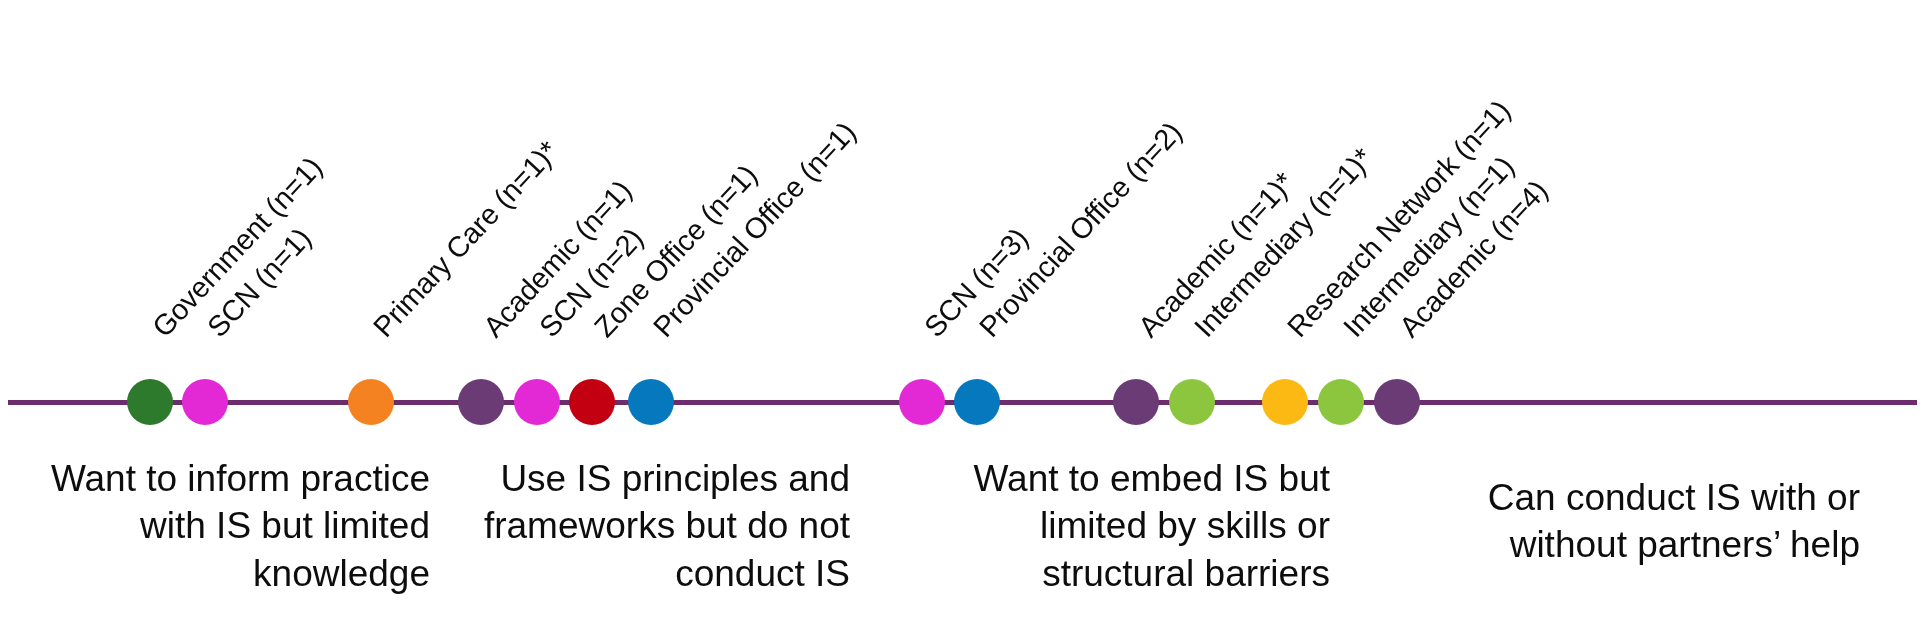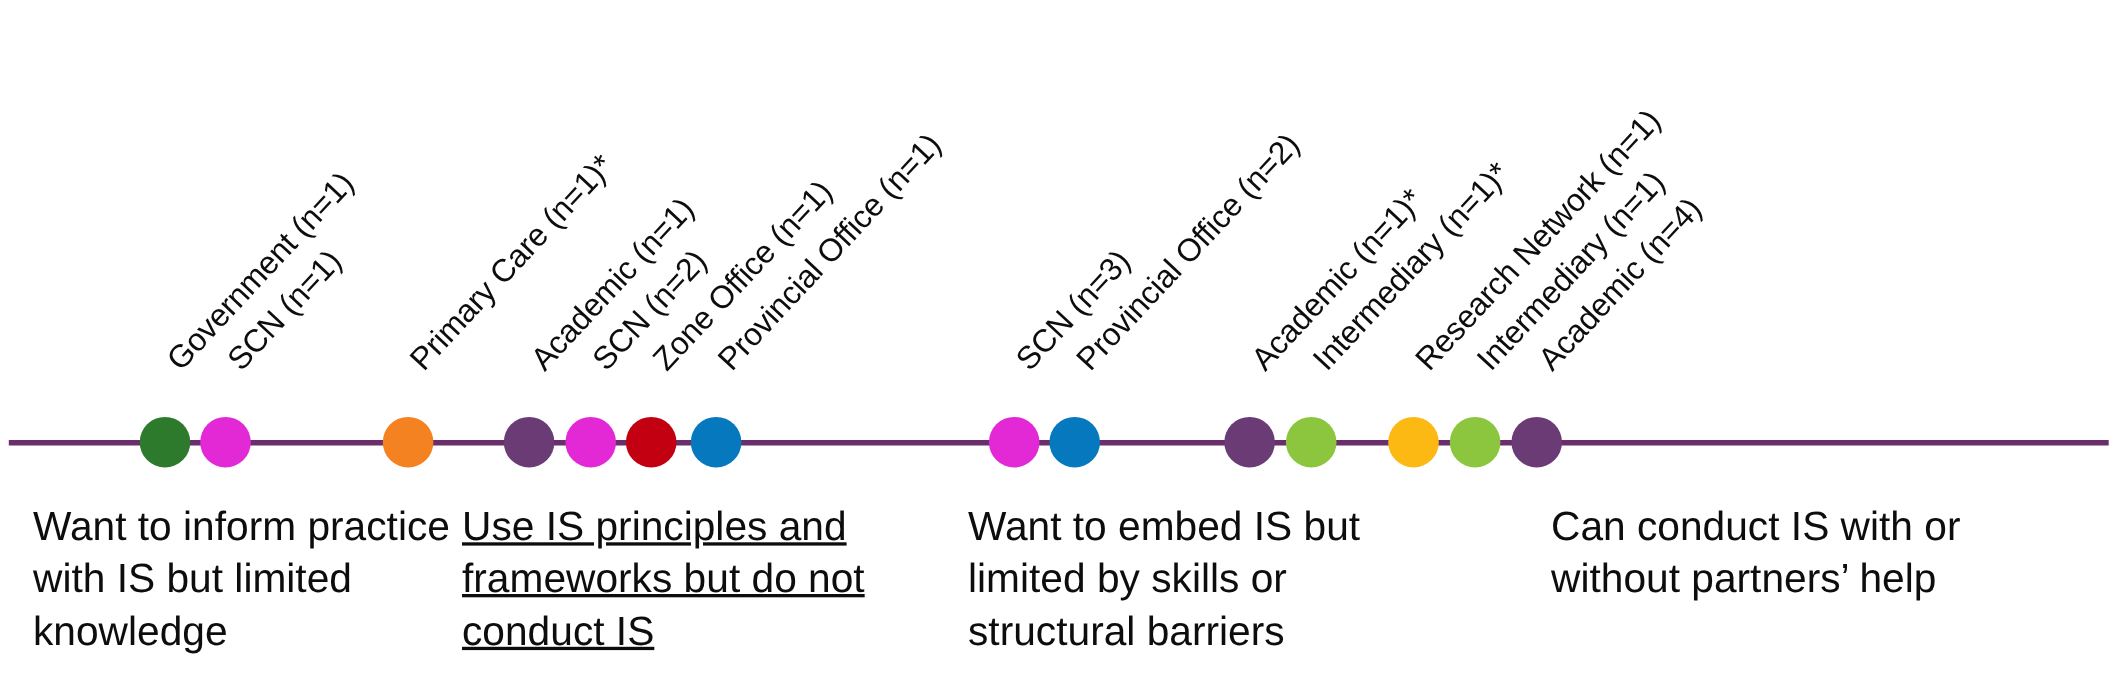--- a/index.html
+++ b/index.html
@@ -45,21 +45,21 @@
     color:#0d0d0d;
     transform-origin:0% 50%;
     transform:rotate(-47deg);
     line-height:1;
   }
 
   
   .caption{
     position:absolute;
     top:455px;
-    text-align:left;
+    text-align:right;
     font-size:37px;
     line-height:1.28;
     color:#0d0d0d;
     font-weight:400;
   }
 </style>
 </head>
 <body>
 
 <div id="stage">
@@ -93,18 +93,18 @@
       <div class="tick-label" style="left: 930px; top: 318px;">SCN (n=3)</div>
       <div class="tick-label" style="left: 985px; top: 318px;">Provincial Office (n=2)</div>
       <div class="tick-label" style="left: 1144px; top: 318px;">Academic (n=1)*</div>
       <div class="tick-label" style="left: 1200px; top: 318px;">Intermediary (n=1)*</div>
       <div class="tick-label" style="left: 1293px; top: 318px;">Research Network (n=1)</div>
       <div class="tick-label" style="left: 1349px; top: 318px;">Intermediary (n=1)</div>
       <div class="tick-label" style="left: 1405px; top: 318px;">Academic (n=4)</div>
     </div>
   <div id="captions-layer">
       <div class="caption" style="left: 30px; width: 400px;">Want to inform practice with IS but limited knowledge</div>
-      <div class="caption" style="left: 420px; width: 430px; text-decoration: underline;">Use IS principles and frameworks but do not conduct IS</div>
+      <div class="caption" style="left: 420px; width: 430px;">Use IS principles and frameworks but do not conduct IS</div>
       <div class="caption" style="left: 880px; width: 450px;">Want to embed IS but limited by skills or structural barriers</div>
-      <div class="caption" style="left: 1410px; width: 450px;">Can conduct IS with or without partners’ help</div>
+      <div class="caption" style="left: 1410px; width: 450px; margin-top: 19px;">Can conduct IS with or without partners’ help</div>
     </div>
 
 </div>
 
 </body></html>

